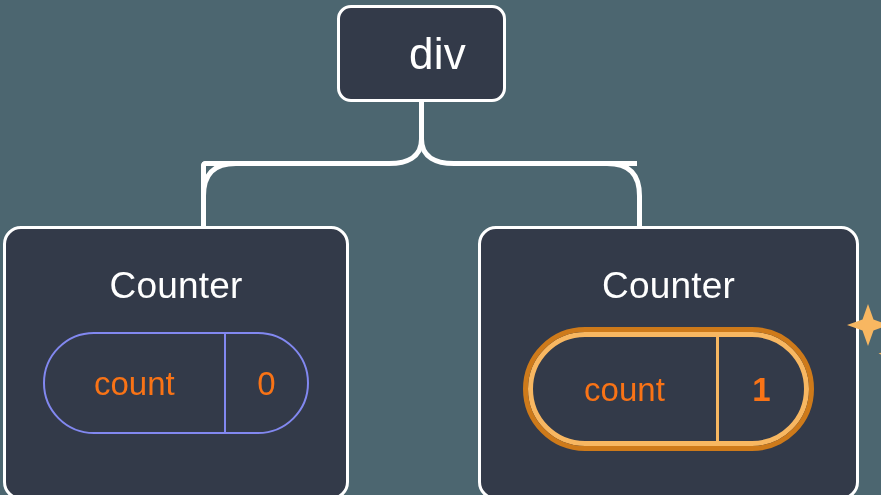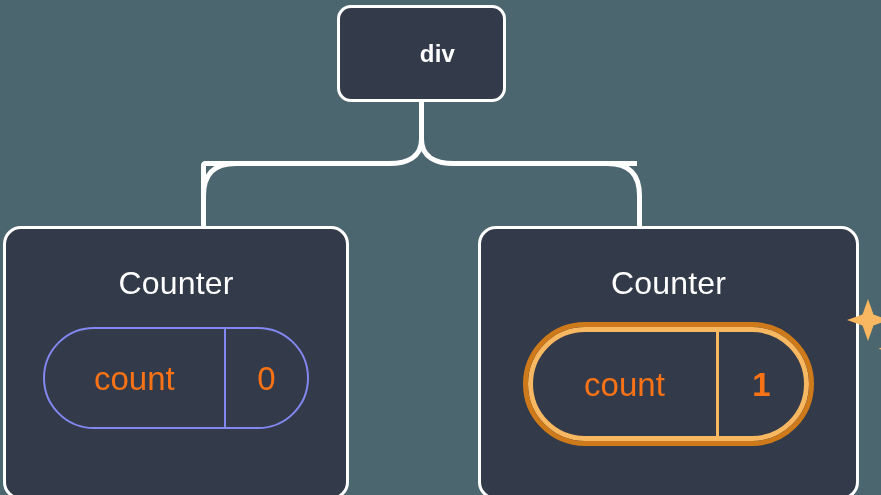--- a/index.html
+++ b/index.html
@@ -44,22 +44,22 @@
     top: 5px;
     width: 169px;
     height: 97px;
     display: flex;
     align-items: center;
     justify-content: center;
   }
 
   .root-label {
     color: #FFFFFF;
-    font-size: 24px;
-    font-weight: 700;
+    font-size: 44px;
+    font-weight: 400;
     letter-spacing: 0.2px;
     line-height: 1;
     margin-left: 32px;
   }
 
   .node-child {
     border-radius: 18px;
     padding-top: 38px;
     overflow: visible;
   }
@@ -73,21 +73,21 @@
 
   .child-right {
     left: 478px;
     top: 226px;
     width: 381px;
     height: 274px;
   }
 
   .child-title {
     color: #FFFFFF;
-    font-size: 32px;
+    font-size: 37px;
     font-weight: 400;
     text-align: center;
     line-height: 1;
     letter-spacing: 0.2px;
   }
 
   
   .pill-wrap {
     position: relative;
     display: flex;

